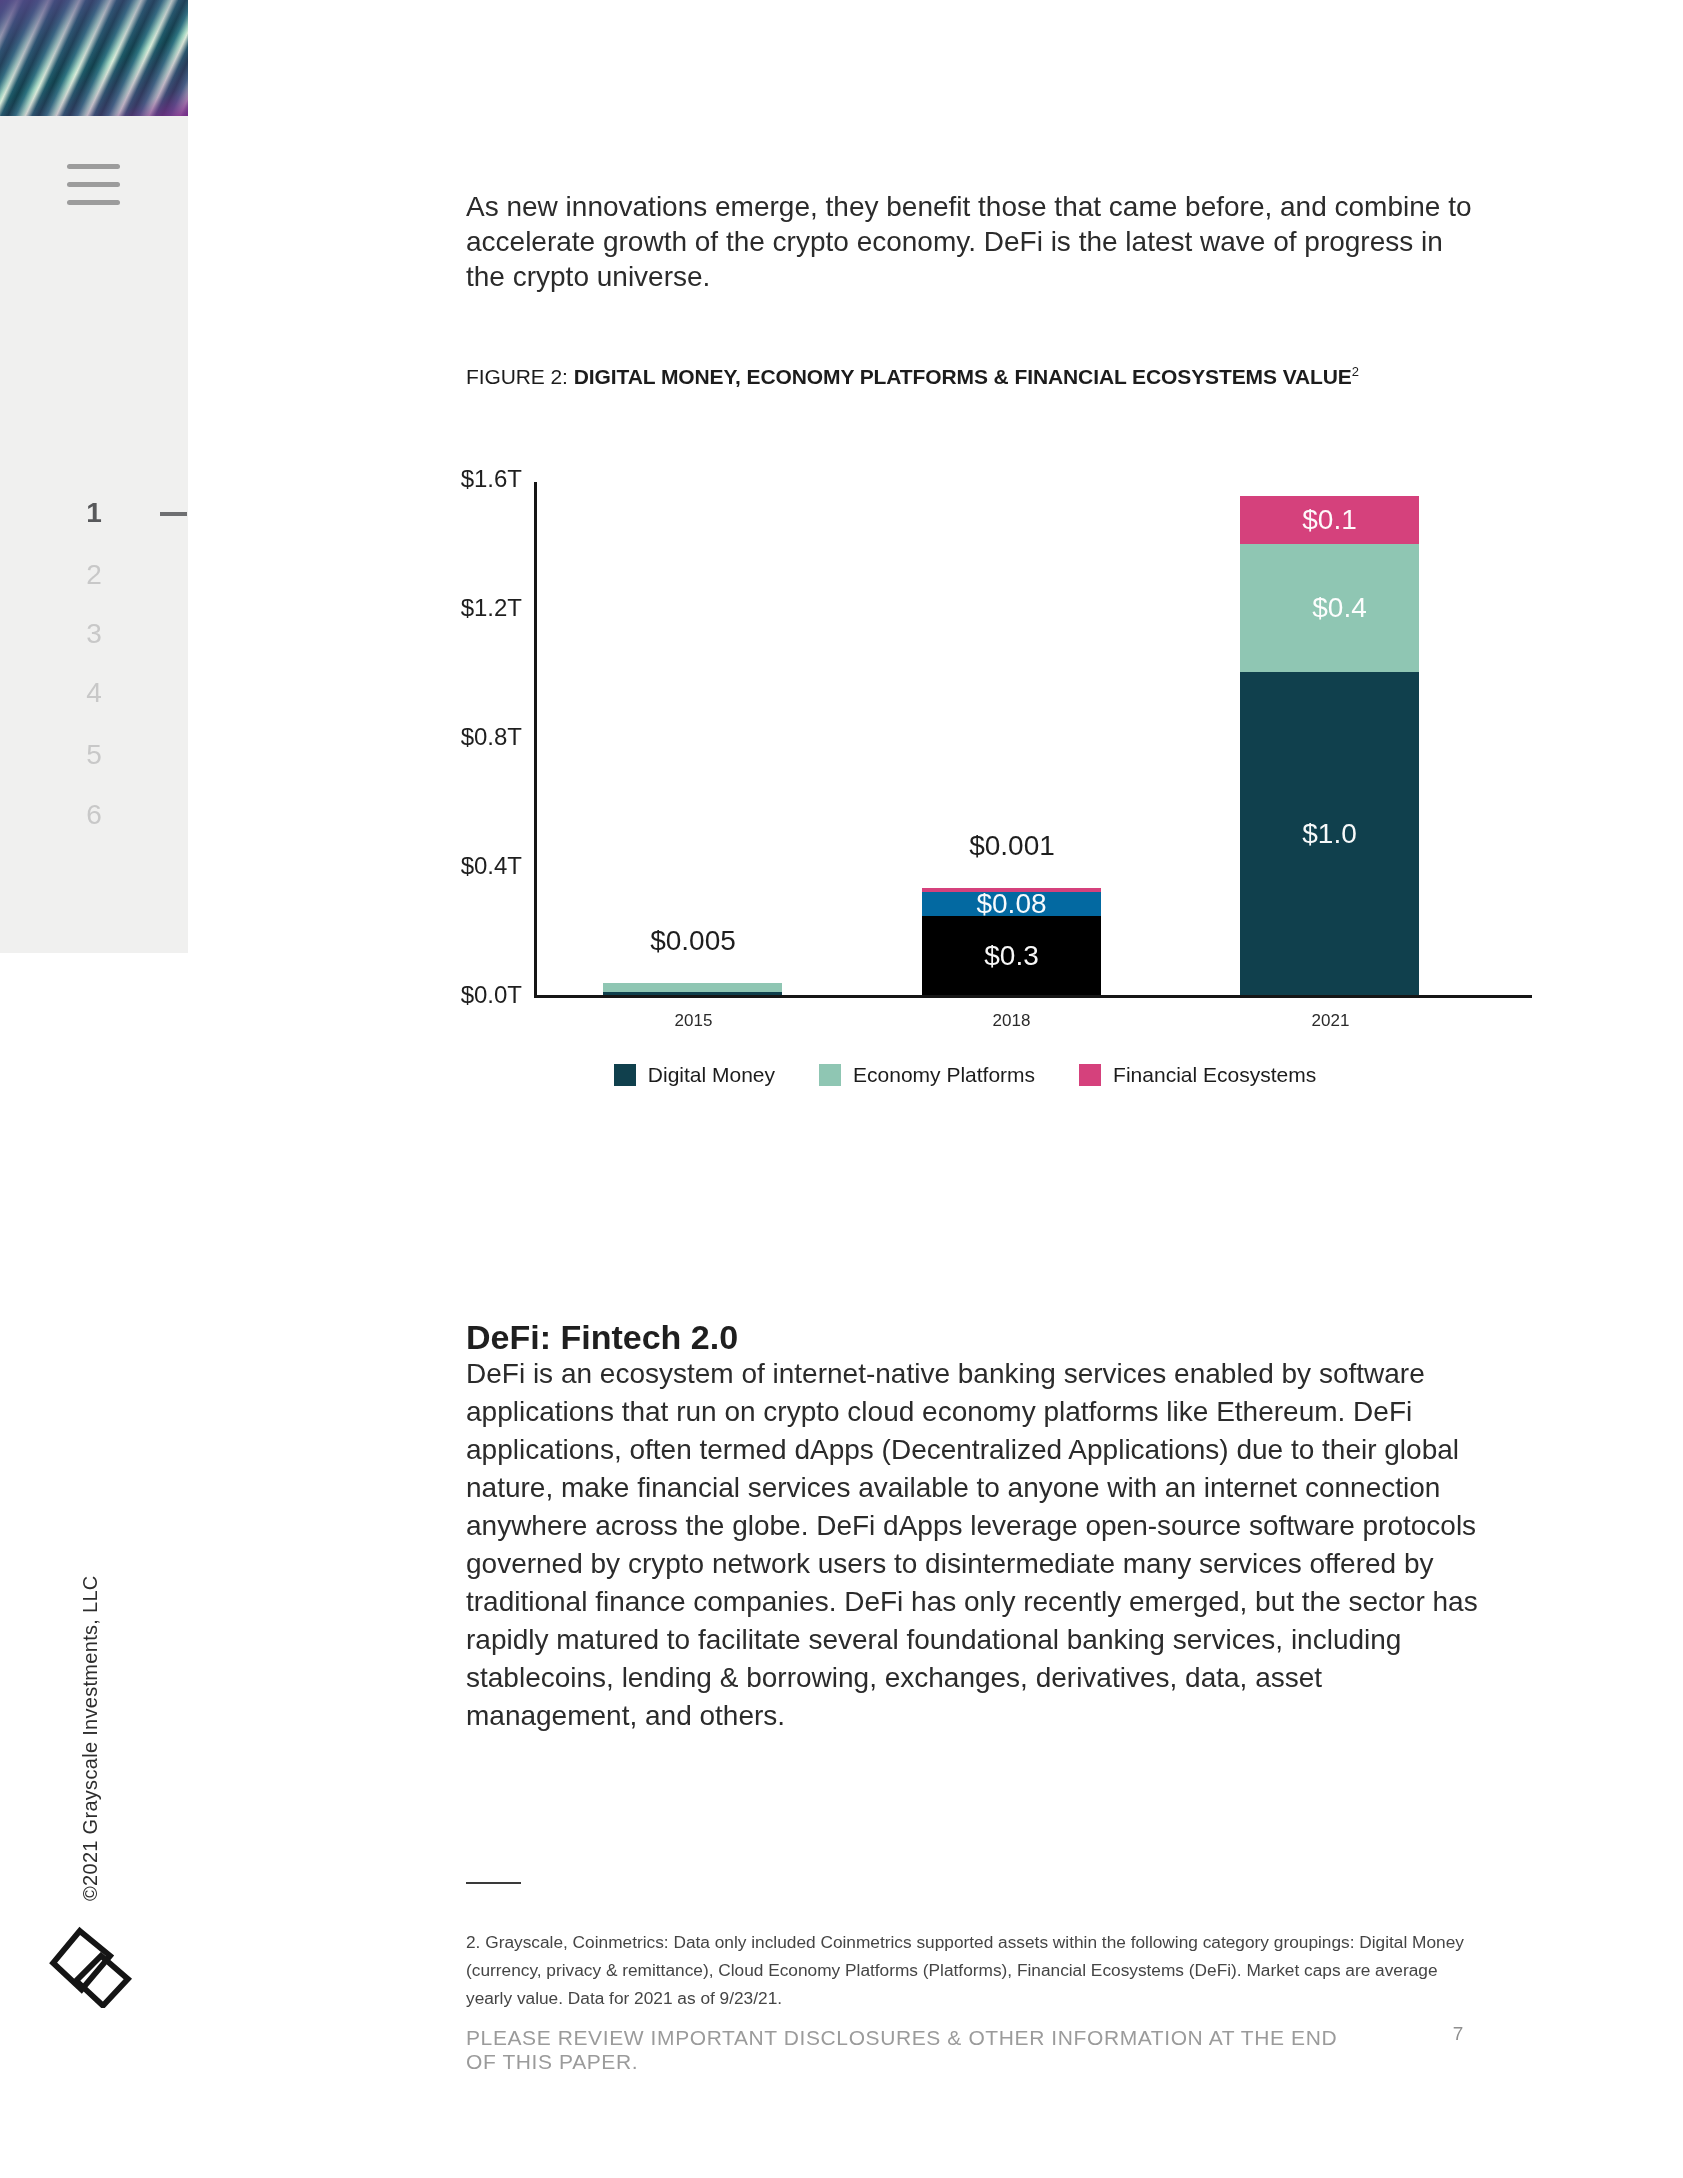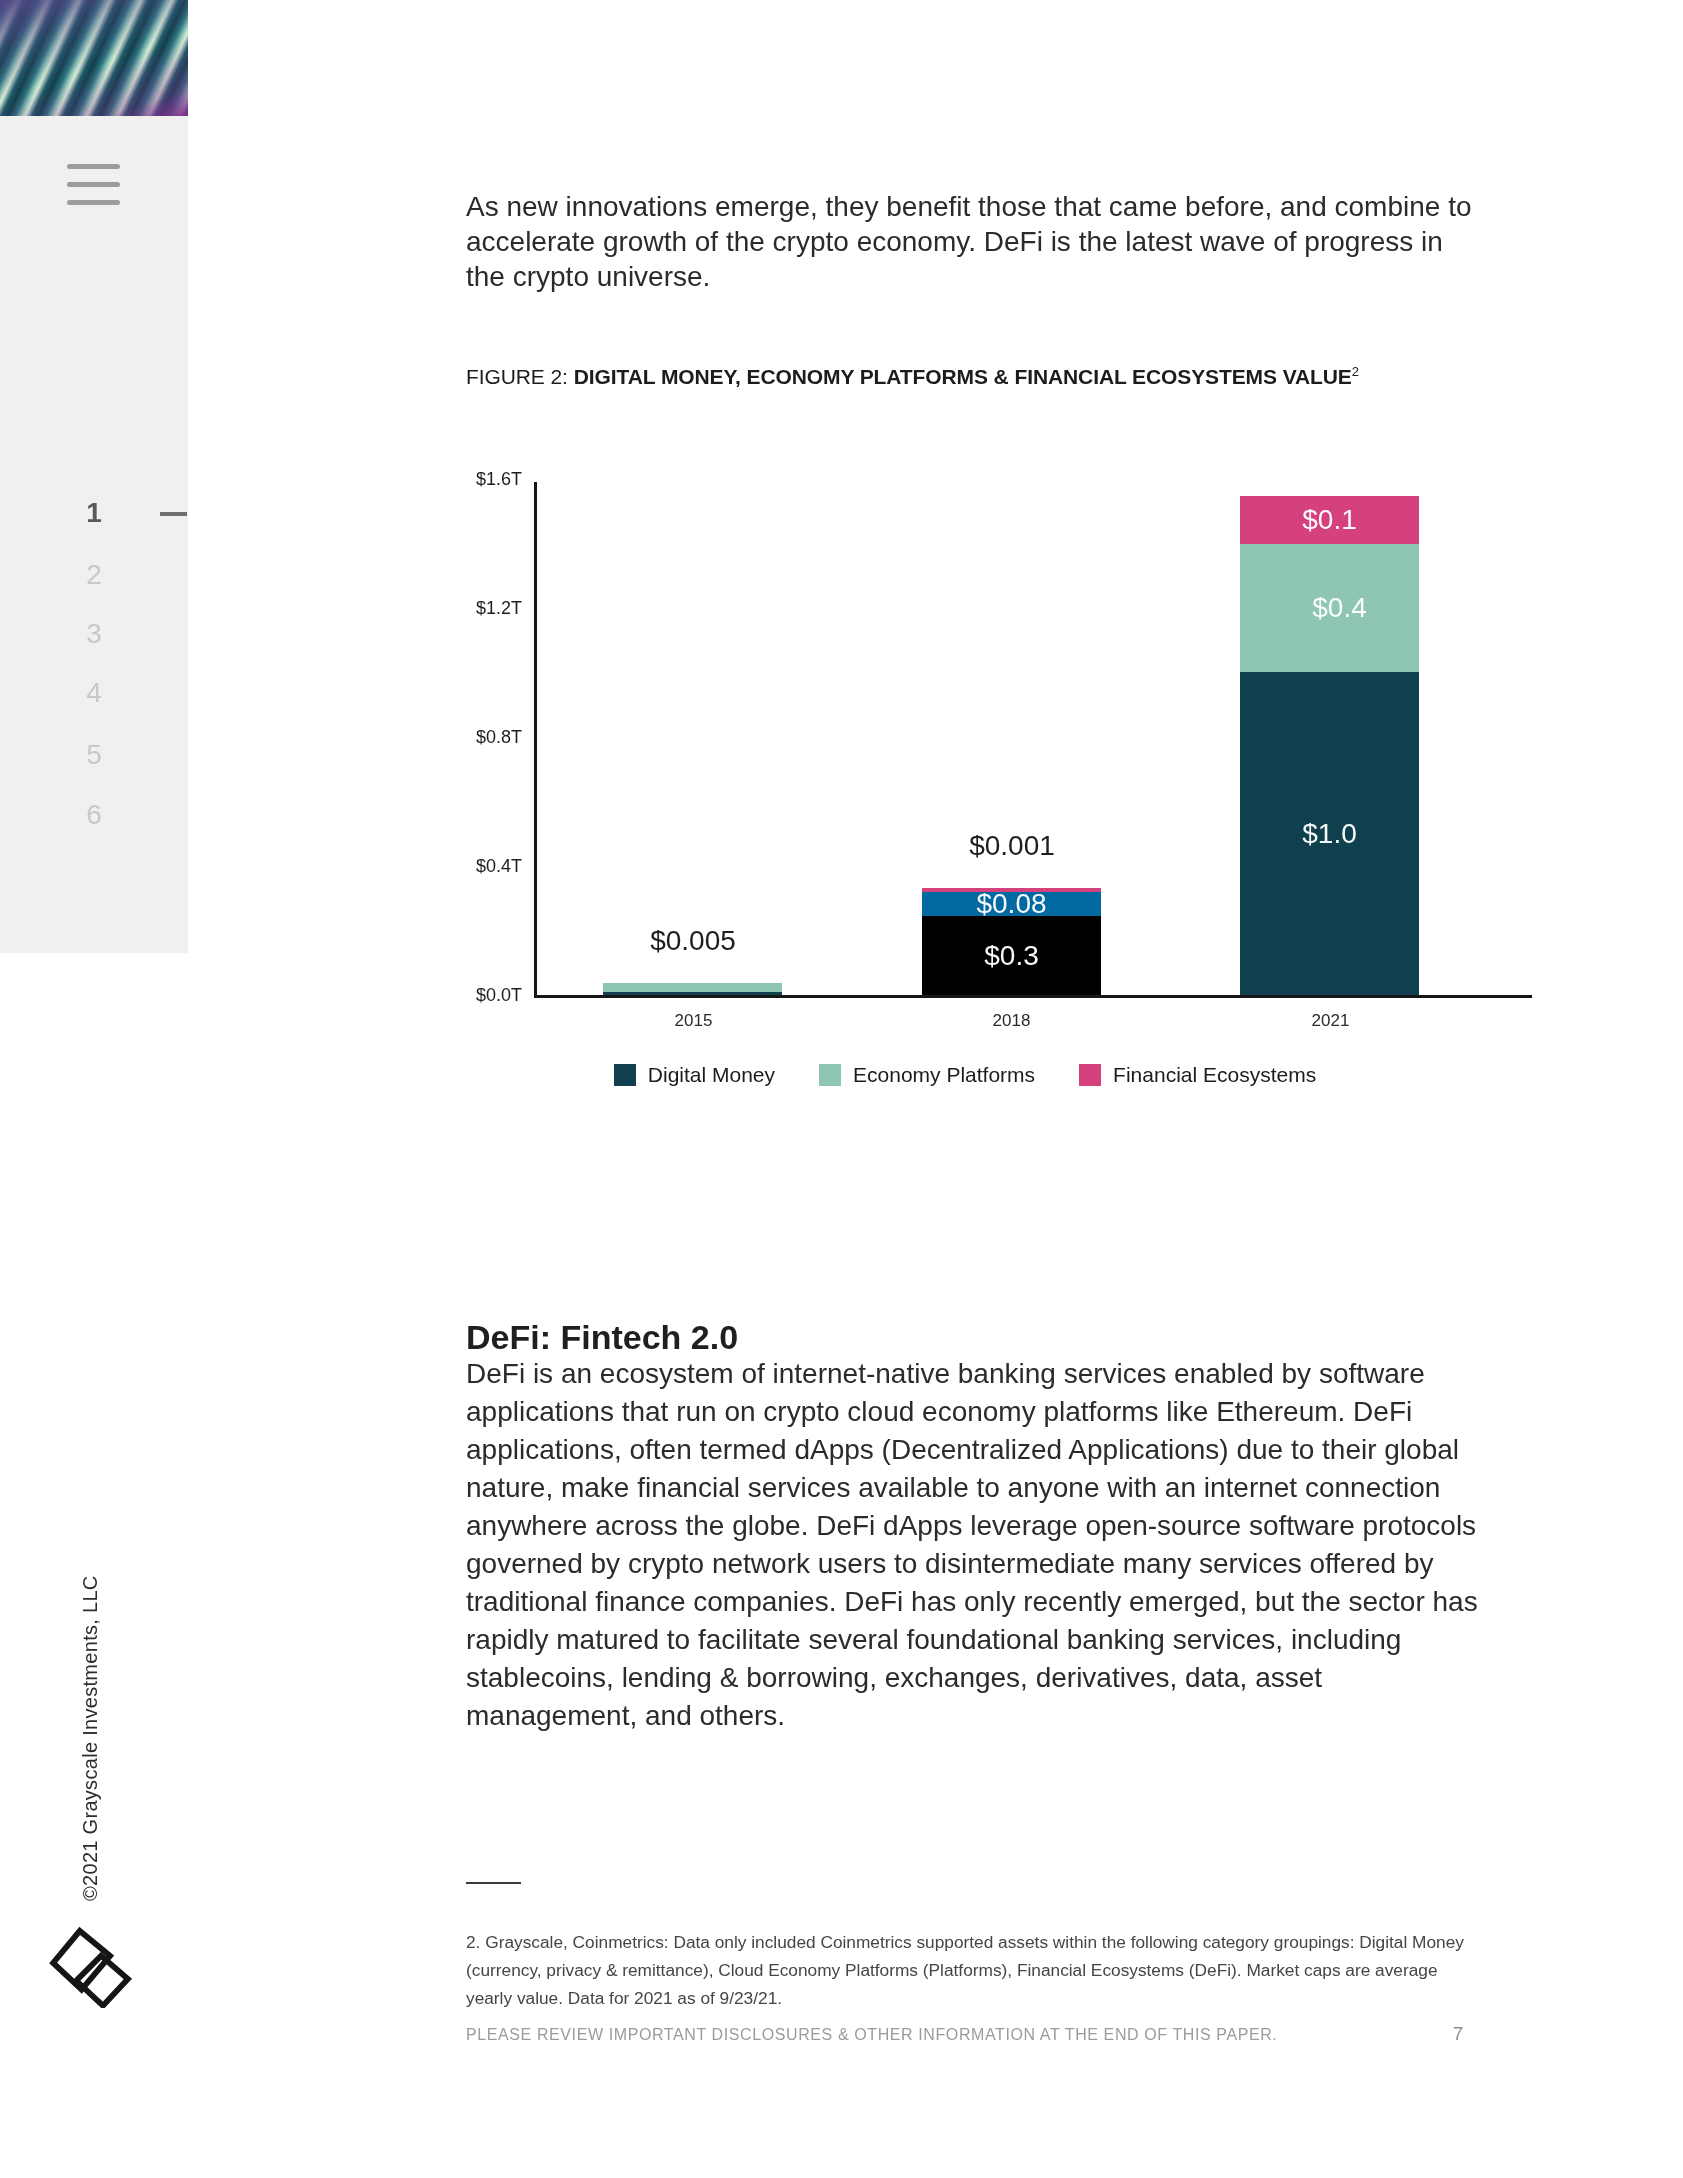--- a/index.html
+++ b/index.html
@@ -27,42 +27,42 @@
   .figcaption{position:absolute;left:466px;top:364px;width:1040px;font-size:21px;color:#1c1c1c;letter-spacing:-0.1px;}
   .figcaption .fig-label{font-weight:400;margin-right:6px;}
   .figcaption b{font-weight:700;}
   .figcaption sup{font-size:13px;}
 
   
   .chart{position:absolute;left:455px;top:465px;width:1079px;height:639px;}
   .plot{position:absolute;left:79px;top:17px;width:995px;height:513px;
         border-left:3px solid #161616;border-bottom:3px solid #161616;}
   .ytick{position:absolute;left:0;width:67px;text-align:right;height:34px;line-height:34px;
-         font-size:18px;color:#1f1f1f;}
+         font-size:24px;color:#1f1f1f;}
   .yt0{top:-3px;} .yt1{top:126px;} .yt2{top:255px;} .yt3{top:384px;} .yt4{top:513px;}
   .bar{position:absolute;bottom:0;height:100%;}
   .seg{position:absolute;left:0;right:0;display:flex;align-items:center;justify-content:center;}
   .seg-label{font-size:28px;color:rgba(255,255,255,0.97);}
   .outside-label{position:absolute;text-align:center;font-size:28px;color:#1e1e1e;height:32px;line-height:32px;}
   .xlabel{position:absolute;top:546px;width:179px;text-align:center;font-size:17px;color:#2a2a2a;}
   .xl0{left:149px;} .xl1{left:467px;} .xl2{left:786px;}
   .legend{position:absolute;left:0;top:598px;width:1020px;display:flex;justify-content:center;
           align-items:center;gap:44px;}
   .legend-item{display:flex;align-items:center;}
   .legend-swatch{width:22px;height:22px;margin-right:12px;}
   .legend-label{font-size:21px;color:#1c1c1c;}
 
   
   .section-heading{position:absolute;left:466px;top:1290px;width:891px;font-size:34px;font-weight:700;color:#1f1f1f;}
   .body-par{position:absolute;left:466px;top:1327px;width:1012px;font-size:28px;line-height:38px;color:#2b2b2b;}
 
   
   .footnote-rule{position:absolute;left:466px;top:1882px;width:55px;height:2px;background:#3a3a3a;}
   .footnote{position:absolute;left:466px;top:1911px;width:1005px;font-size:17.3px;line-height:28px;color:#454545;}
-  .footer-note{position:absolute;left:466px;top:2026px;width:891px;font-size:16px;letter-spacing:0.6px;color:#9b9b9b;}
+  .footer-note{position:absolute;left:466px;top:2026px;width:891px;font-size:21px;letter-spacing:0.6px;color:#9b9b9b;}
   .page-num{position:absolute;left:1438px;top:2023px;width:40px;text-align:center;font-size:19px;color:#8f8f8f;}
 </style>
 </head>
 <body>
 
 <div class="page">
 
   <div class="art"></div>
   <div class="rail"></div>
   <div class="hamburger">

